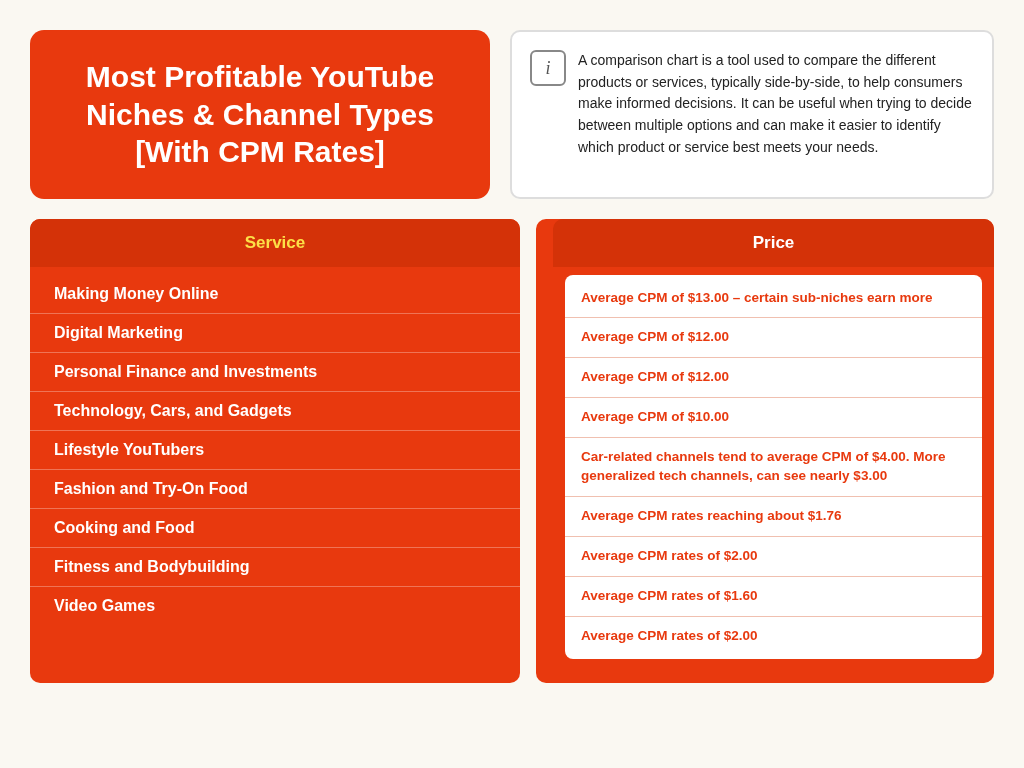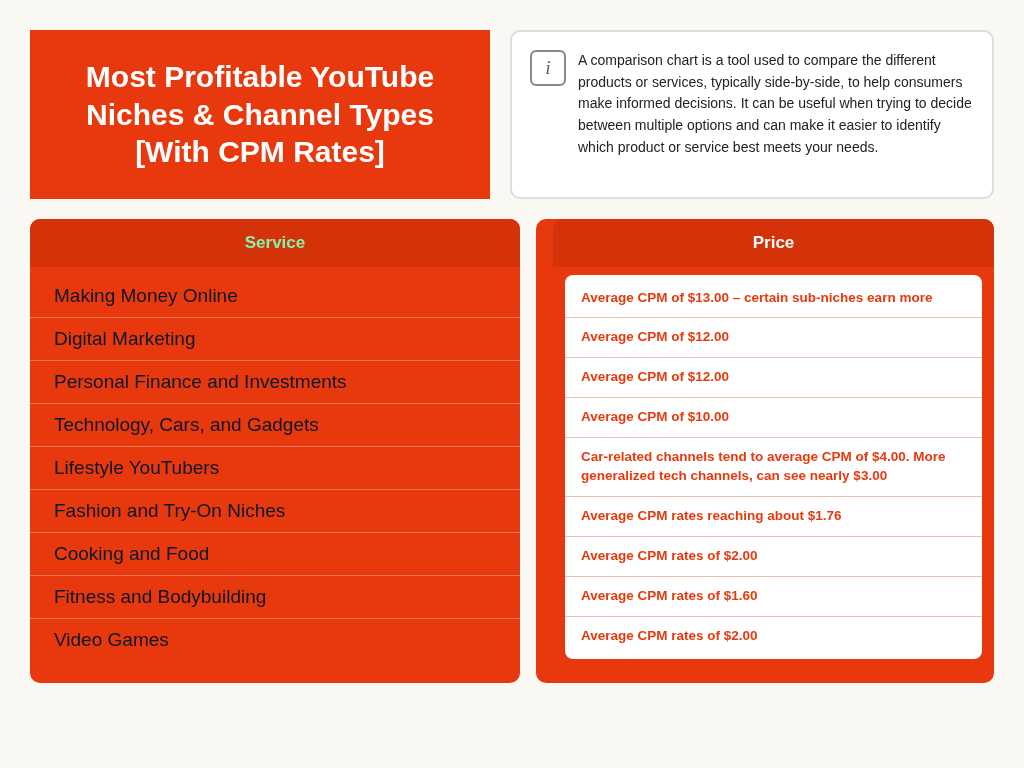--- a/index.html
+++ b/index.html
@@ -13,21 +13,21 @@
     }
 
     .top-section {
       display: flex;
       gap: 20px;
       margin-bottom: 20px;
     }
 
     .title-box {
       background-color: #e8390e;
-      border-radius: 0;
+      border-radius: 14px;
       padding: 28px 30px;
       width: 460px;
       flex-shrink: 0;
     }
 
     .title-box h1 {
       color: #fff;
       font-size: 30px;
       font-weight: 700;
       line-height: 1.25;
@@ -76,32 +76,33 @@
       border-radius: 10px;
       padding: 0 0 16px 0;
       width: 490px;
       flex-shrink: 0;
     }
 
     .panel-header {
       text-align: center;
       font-weight: 700;
       font-size: 17px;
-      color: #86efac;
+      color: #fde047;
       padding: 14px 0;
       background-color: #d43208;
       border-radius: 10px 10px 0 0;
       margin-bottom: 8px;
     }
 
     .service-item {
       padding: 10px 24px;
-      font-size: 19px;
-      color: #0f172a;
+      font-size: 16px;
+      color: #ffffff;
       border-bottom: 1px solid rgba(255,255,255,0.3);
+      font-weight: bold;
     }
 
     .service-item:last-child {
       border-bottom: none;
     }
 
     .price-panel {
       background-color: #e8390e;
       border-radius: 10px;
       padding: 0 0 16px 17px;
@@ -157,21 +158,21 @@
 <div class="comparison-table">
 
   <div class="service-panel">
     <div class="panel-header">Service</div>
     <div>
       <div class="service-item">Making Money Online</div>
       <div class="service-item">Digital Marketing</div>
       <div class="service-item">Personal Finance and Investments</div>
       <div class="service-item">Technology, Cars, and Gadgets</div>
       <div class="service-item">Lifestyle YouTubers</div>
-      <div class="service-item">Fashion and Try-On Niches</div>
+      <div class="service-item">Fashion and Try-On Food</div>
       <div class="service-item">Cooking and Food</div>
       <div class="service-item">Fitness and Bodybuilding</div>
       <div class="service-item">Video Games</div>
     </div>
   </div>
 
   <div class="price-panel">
     <div class="price-header">Price</div>
     <div class="price-inner">
       <div class="price-item">Average CPM of $13.00 – certain sub-niches earn more</div>

